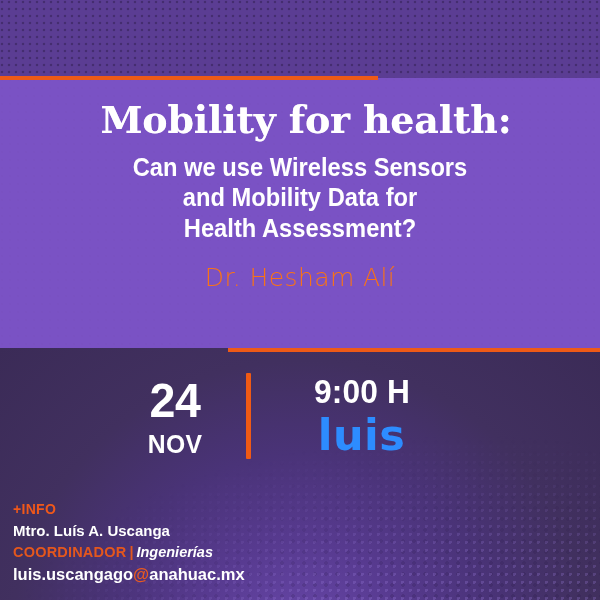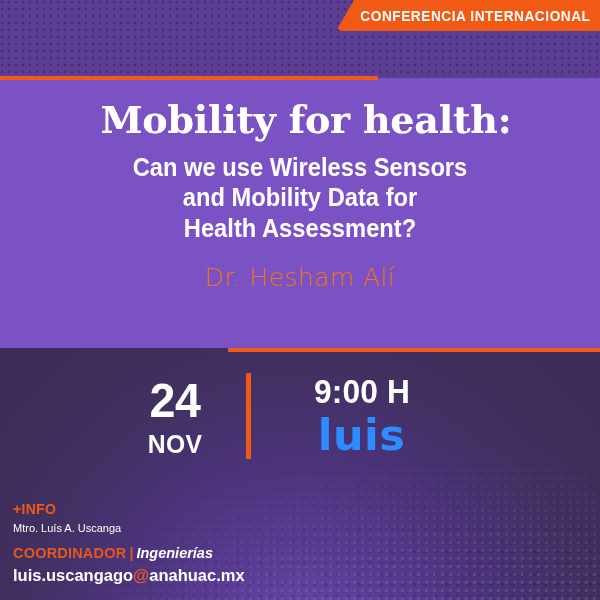--- a/index.html
+++ b/index.html
@@ -220,24 +220,24 @@
   .info-label {
     color: #f0581a;
     font-size: 14px;
     font-weight: bold;
     letter-spacing: 0.3px;
     font-family: "Liberation Sans Narrow", "Liberation Sans", sans-serif;
     margin: 0 0 3px 0;
   }
   .info-name {
     color: #ffffff;
-    font-size: 11px;
-    font-weight: normal;
+    font-size: 15px;
+    font-weight: bold;
     font-family: "Liberation Sans", sans-serif;
-    margin: 0 0 8px 0;
+    margin: 0 0 2px 0;
   }
   .info-role-line {
     font-size: 14.5px;
     margin: 0 0 2px 0;
     font-family: "Liberation Sans", sans-serif;
     white-space: nowrap;
   }
   .info-role {
     color: #e4571d;
     font-weight: bold;
@@ -268,23 +268,20 @@
 </style>
 </head>
 <body>
 
 <div id="poster">
 
   <div class="band band-top"></div>
   <div class="band band-mid"></div>
   <div class="band band-bottom"></div>
 
-  <div class="ribbon">
-    <span class="ribbon-text">CONFERENCIA INTERNACIONAL</span>
-  </div>
 
   <div class="rule-top"></div>
   <div class="rule-mid"></div>
 
   <div class="title-block">
     <h1 class="main-title">Mobility for health:</h1>
     <div class="sub-title">
       <div>Can we use Wireless Sensors</div>
       <div>and Mobility Data for</div>
       <div>Health Assessment?</div>

